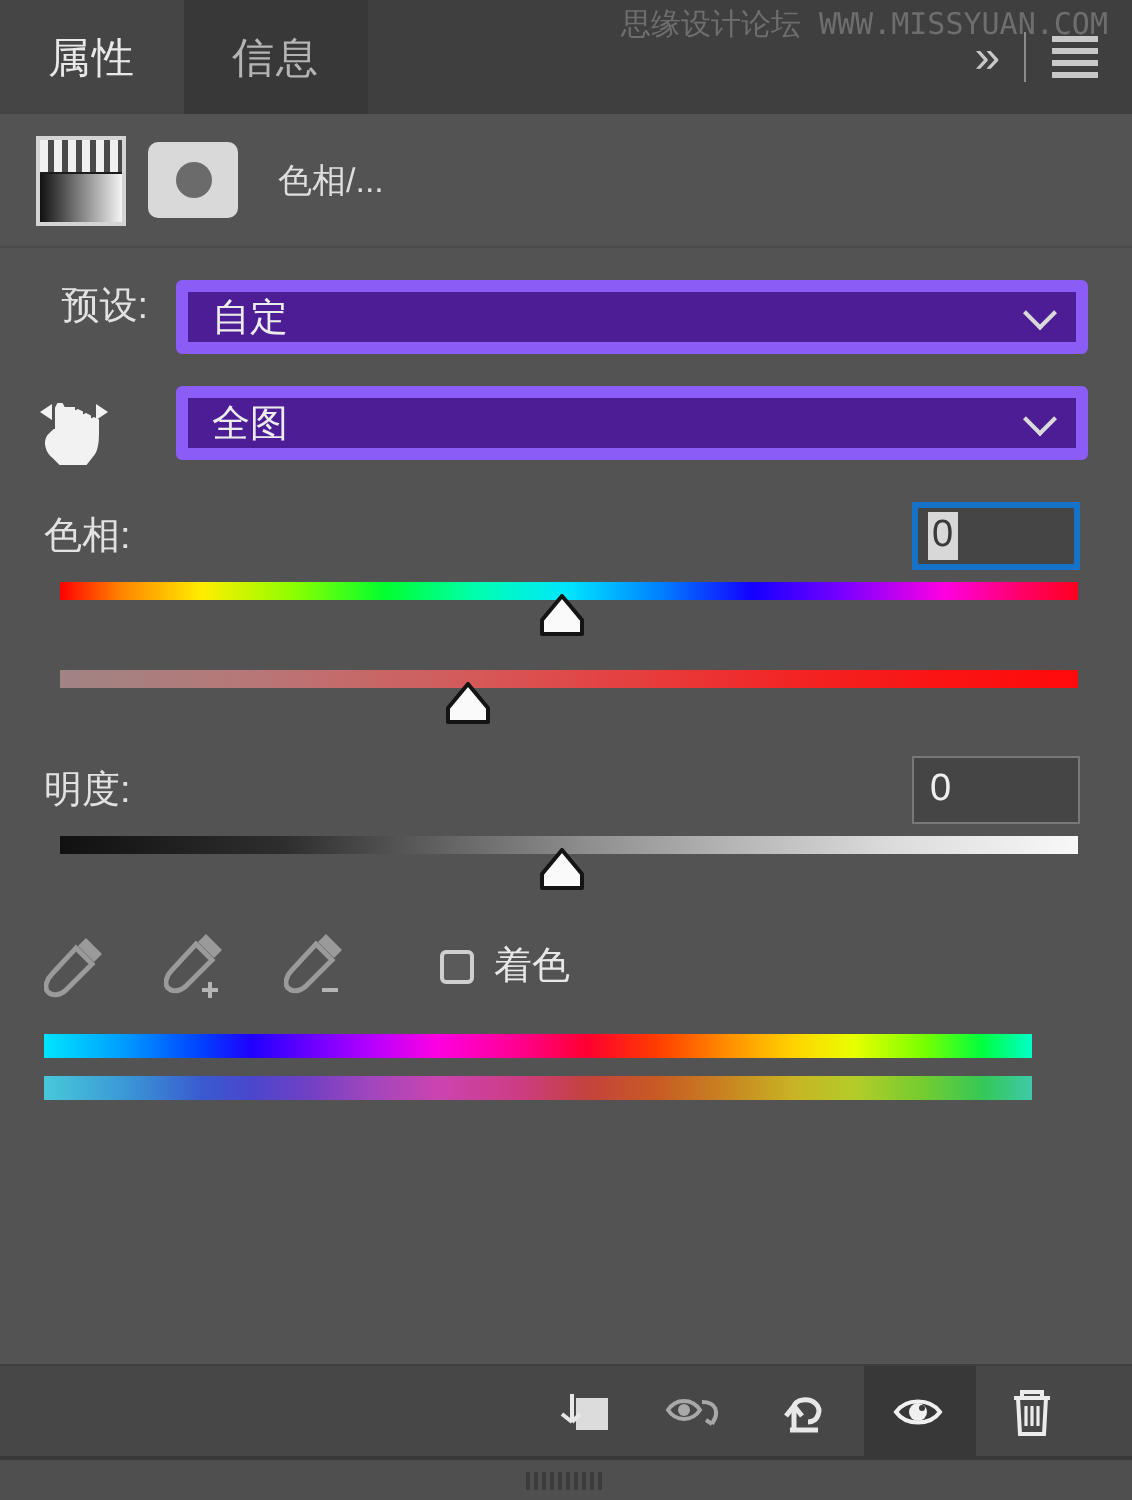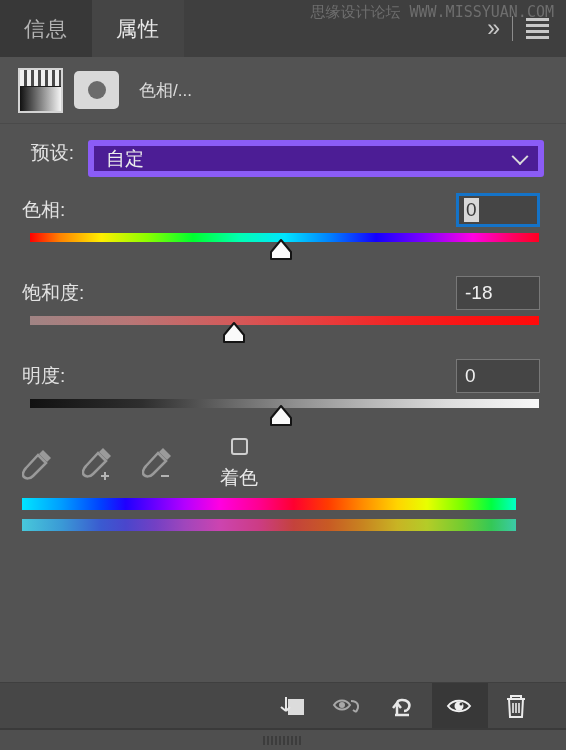--- a/index.html
+++ b/index.html
@@ -182,21 +182,21 @@
   .thumb svg { display: block; }
 
   
   .tools-row {
     display: flex; align-items: center;
     padding: 16px 0 0 22px;
     gap: 26px;
     height: 60px;
   }
   .eyedrop { width: 34px; height: 36px; position: relative; }
-  .cbox-wrap { display: flex; align-items: center; gap: 10px; margin-left: 18px; flex-direction: column; }
+  .cbox-wrap { display: flex; align-items: center; gap: 10px; margin-left: 18px; }
   .cbox {
     width: 17px; height: 17px;
     border: 2px solid #cfcfcf;
     border-radius: 3px;
     background: #5a5a5a;
   }
   .cbox-label { font-size: 19px; color: #e8e8e8; }
 
   
   .spectra { padding: 12px 50px 0 22px; }
@@ -243,25 +243,25 @@
   .grip {
     width: 40px; height: 9px;
     background: repeating-linear-gradient(90deg,
       #3c3c3c 0px, #3c3c3c 2px, #4f4f4f 2px, #4f4f4f 4px);
   }
 </style>
 </head>
 <body>
 
 <div class="tabbar">
+  <div class="tab active">
+    <span>属性</span>
+  </div>
   <div class="tab inactive">
     <span>信息</span>
-  </div>
-  <div class="tab active">
-    <span>属性</span>
   </div>
   <div class="tab-fill"></div>
   <div class="panel-ctrls">
     <span class="chev-collapse">»</span>
     <span class="vdiv"></span>
     <span class="hamburger">
       <i></i>
         <i></i>
         <i></i>
         <i></i>
@@ -284,45 +284,56 @@
 <div class="body">
 
   <div class="row-dd">
     <div class="dd-label">预设:</div>
     <div class="select">
       <span>自定</span>
       <span class="chev"></span>
     </div>
   </div>
 
+  <div class="row-dd">
+    <div class="ocadj-icon">
+      <svg width="46" height="42" viewBox="0 0 46 42">
+        <path d="M8 9 L2 13 L8 17 Z" fill="#f2f2f2"></path>
+        <path d="M30 9 L36 13 L30 17 Z" fill="#f2f2f2"></path>
+        <path d="M14 11 L13 9 L11 9 L10 11 L10 22 L9 22 L6 25
+                 C4 28 5 33 9 36 L12 39 L25 39 L29 34
+                 C31 31 31 27 31 24 L31 17 L29 16 L27 17
+                 L27 15 L25 14 L23 15 L23 13 L21 12 L19 13
+                 L19 11 Z" fill="#f2f2f2" stroke="#f2f2f2" stroke-width="1"></path>
+      </svg>
+    </div>
+    <div class="select">
+      <span>全图</span>
+      <span class="chev"></span>
+    </div>
+  </div>
 
   <div class="sl-group">
     <div class="sl-top">
       <span class="sl-label">色相:</span>
       <span class="num-field focused">
         <span class="sel">0</span>
       </span>
     </div>
     <div class="track-wrap">
       <div class="track hue"></div>
       <div class="thumb" style="left:50%">
         <svg width="26" height="22" viewBox="0 0 26 22">
           <path d="M13 1 L23 13 L23 20 L3 20 L3 13 Z" fill="#fafafa" stroke="#141414" stroke-width="2" stroke-linejoin="round"></path>
         </svg>
       </div>
     </div>
   </div>
 
   <div class="sl-group">
-    <div class="sl-top">
-      <span class="sl-label">饱和度:</span>
-      <span class="num-field">
-        <span>-18</span>
-      </span>
-    </div>
     <div class="track-wrap">
       <div class="track sat"></div>
       <div class="thumb" style="left:41%">
         <svg width="26" height="22" viewBox="0 0 26 22">
           <path d="M13 1 L23 13 L23 20 L3 20 L3 13 Z" fill="#fafafa" stroke="#141414" stroke-width="2" stroke-linejoin="round"></path>
         </svg>
       </div>
     </div>
   </div>
 

